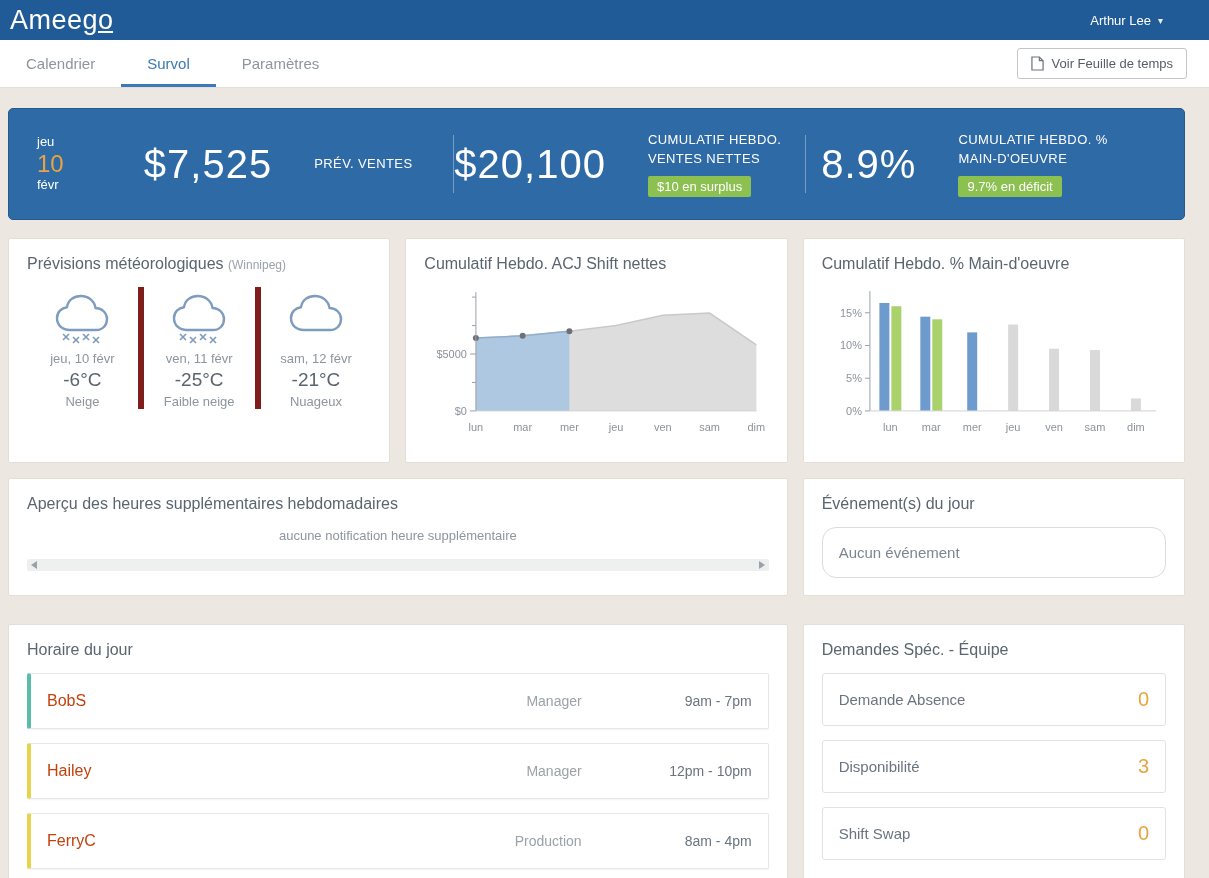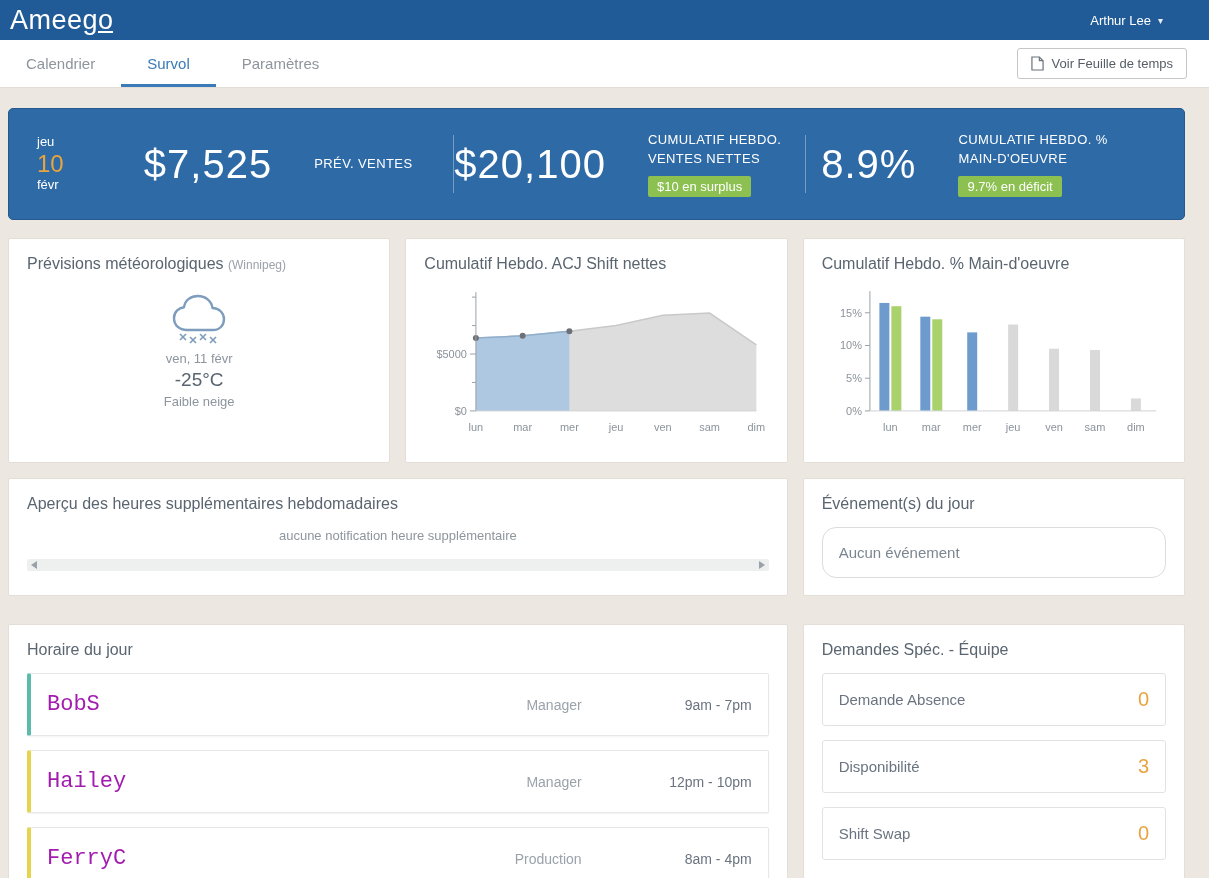--- a/index.html
+++ b/index.html
@@ -65,21 +65,21 @@
   .scrollbar{height:12px;background:#eef0f0;border-radius:2px;display:flex;align-items:center;justify-content:space-between;padding:0 4px;cursor:pointer;}
   .sb-arrow{width:0;height:0;border-style:solid;}
   .sb-left{border-width:4px 6px 4px 0;border-color:transparent #9aa2a9 transparent transparent;}
   .sb-right{border-width:4px 0 4px 6px;border-color:transparent transparent transparent #9aa2a9;}
 
   
   .empty-box{margin-top:14px;border:1px solid #dcdcdc;border-radius:14px;padding:16px;font-size:15px;color:#7c8690;}
 
   
   .sched-row{display:flex;align-items:center;background:#fff;border:1px solid #e7e7e7;border-left-width:4px;border-radius:2px;padding:18px 16px;margin-top:14px;box-shadow:0 1px 2px rgba(0,0,0,.05);}
-  .sched-name{flex:1;font-size:22px;color:#a21caf;font-family:Liberation Mono, monospace;}
+  .sched-name{flex:1;font-size:16px;color:#c2410c;}
   .sched-role{width:150px;text-align:right;font-size:14px;color:#9aa2aa;margin-right:55px;}
   .sched-time{width:115px;text-align:right;font-size:14px;color:#6a7480;}
 
   
   .req-row{display:flex;align-items:center;justify-content:space-between;border:1px solid #e2e2e2;border-radius:3px;padding:14px 16px;margin-top:14px;}
   .req-label{font-size:15px;color:#6a7480;}
   .req-count{font-size:20px;color:var(--orange,#e9a440);}
 </style>
 </head>
 <body>
@@ -144,37 +144,65 @@
 
 <div class="main">
 
   <div class="grid row1">
     <div class="card">
       <div class="card-title">
         <span>Prévisions météorologiques</span>
         <span class="title-note">(Winnipeg)</span>
       </div>
       <div class="weather-cols">
+        <div class="weather-col">
+          <div class="weather-icon">
+              <svg viewBox="0 0 64 54" width="64" height="54">
+                <path d="M46 38 H20 C12 38 7 33 7 26 C7 20 11.5 16 17 15.2 C18 8 24 4 31 4 C38.5 4 44.5 9 45.5 16 C52 16 57 21 57 27 C57 33 53 38 46 38 Z" fill="none" stroke="#7e9cbd" stroke-width="2.4" stroke-linejoin="round"></path>
+                <line x1="13" y1="42" x2="19" y2="48" stroke="#7e9cbd" stroke-width="1.6"></line>
+                <line x1="19" y1="42" x2="13" y2="48" stroke="#7e9cbd" stroke-width="1.6"></line>
+                <line x1="23" y1="45" x2="29" y2="51" stroke="#7e9cbd" stroke-width="1.6"></line>
+                <line x1="29" y1="45" x2="23" y2="51" stroke="#7e9cbd" stroke-width="1.6"></line>
+                <line x1="33" y1="42" x2="39" y2="48" stroke="#7e9cbd" stroke-width="1.6"></line>
+                <line x1="39" y1="42" x2="33" y2="48" stroke="#7e9cbd" stroke-width="1.6"></line>
+                <line x1="43" y1="45" x2="49" y2="51" stroke="#7e9cbd" stroke-width="1.6"></line>
+                <line x1="49" y1="45" x2="43" y2="51" stroke="#7e9cbd" stroke-width="1.6"></line>
+              </svg>
+            </div>
+          <div class="weather-date">jeu, 10 févr</div>
+          <div class="weather-temp">-6°C</div>
+          <div class="weather-cond">Neige</div>
+        </div>
         <div class="weather-col">
           <div class="weather-icon">
               <svg viewBox="0 0 64 54" width="64" height="54">
                 <path d="M46 38 H20 C12 38 7 33 7 26 C7 20 11.5 16 17 15.2 C18 8 24 4 31 4 C38.5 4 44.5 9 45.5 16 C52 16 57 21 57 27 C57 33 53 38 46 38 Z" fill="none" stroke="#7e9cbd" stroke-width="2.4" stroke-linejoin="round"></path>
                 <line x1="13" y1="42" x2="19" y2="48" stroke="#7e9cbd" stroke-width="1.6"></line>
                 <line x1="19" y1="42" x2="13" y2="48" stroke="#7e9cbd" stroke-width="1.6"></line>
                 <line x1="23" y1="45" x2="29" y2="51" stroke="#7e9cbd" stroke-width="1.6"></line>
                 <line x1="29" y1="45" x2="23" y2="51" stroke="#7e9cbd" stroke-width="1.6"></line>
                 <line x1="33" y1="42" x2="39" y2="48" stroke="#7e9cbd" stroke-width="1.6"></line>
                 <line x1="39" y1="42" x2="33" y2="48" stroke="#7e9cbd" stroke-width="1.6"></line>
                 <line x1="43" y1="45" x2="49" y2="51" stroke="#7e9cbd" stroke-width="1.6"></line>
                 <line x1="49" y1="45" x2="43" y2="51" stroke="#7e9cbd" stroke-width="1.6"></line>
               </svg>
             </div>
           <div class="weather-date">ven, 11 févr</div>
           <div class="weather-temp">-25°C</div>
           <div class="weather-cond">Faible neige</div>
+        </div>
+        <div class="weather-col">
+          <div class="weather-icon">
+              <svg viewBox="0 0 64 54" width="64" height="54">
+                <path d="M46 38 H20 C12 38 7 33 7 26 C7 20 11.5 16 17 15.2 C18 8 24 4 31 4 C38.5 4 44.5 9 45.5 16 C52 16 57 21 57 27 C57 33 53 38 46 38 Z" fill="none" stroke="#7e9cbd" stroke-width="2.4" stroke-linejoin="round"></path>
+              </svg>
+            </div>
+          <div class="weather-date">sam, 12 févr</div>
+          <div class="weather-temp">-21°C</div>
+          <div class="weather-cond">Nuageux</div>
         </div>
       </div>
     </div>
 
     <div class="card">
       <div class="card-title">Cumulatif Hebdo. ACJ Shift nettes</div>
       <div class="chart-box"><svg viewBox="0 0 345 152" width="100%" height="100%">
             <polygon points="52,53.04 98.83333333333334,50.76 145.66666666666669,46.2 192.5,40.5 239.33333333333334,30.240000000000002 286.16666666666663,27.96 333,59.88 333,126 52,126" fill="#dddddd"></polygon>
             <polyline points="52,53.04 98.83333333333334,50.76 145.66666666666669,46.2 192.5,40.5 239.33333333333334,30.240000000000002 286.16666666666663,27.96 333,59.88" fill="none" stroke="#c9c9c9" stroke-width="1.5"></polyline>
             <polygon points="52,53.04 98.83333333333334,50.76 145.66666666666669,46.2 145.66666666666669,126 52,126" fill="#adc8e0"></polygon>

